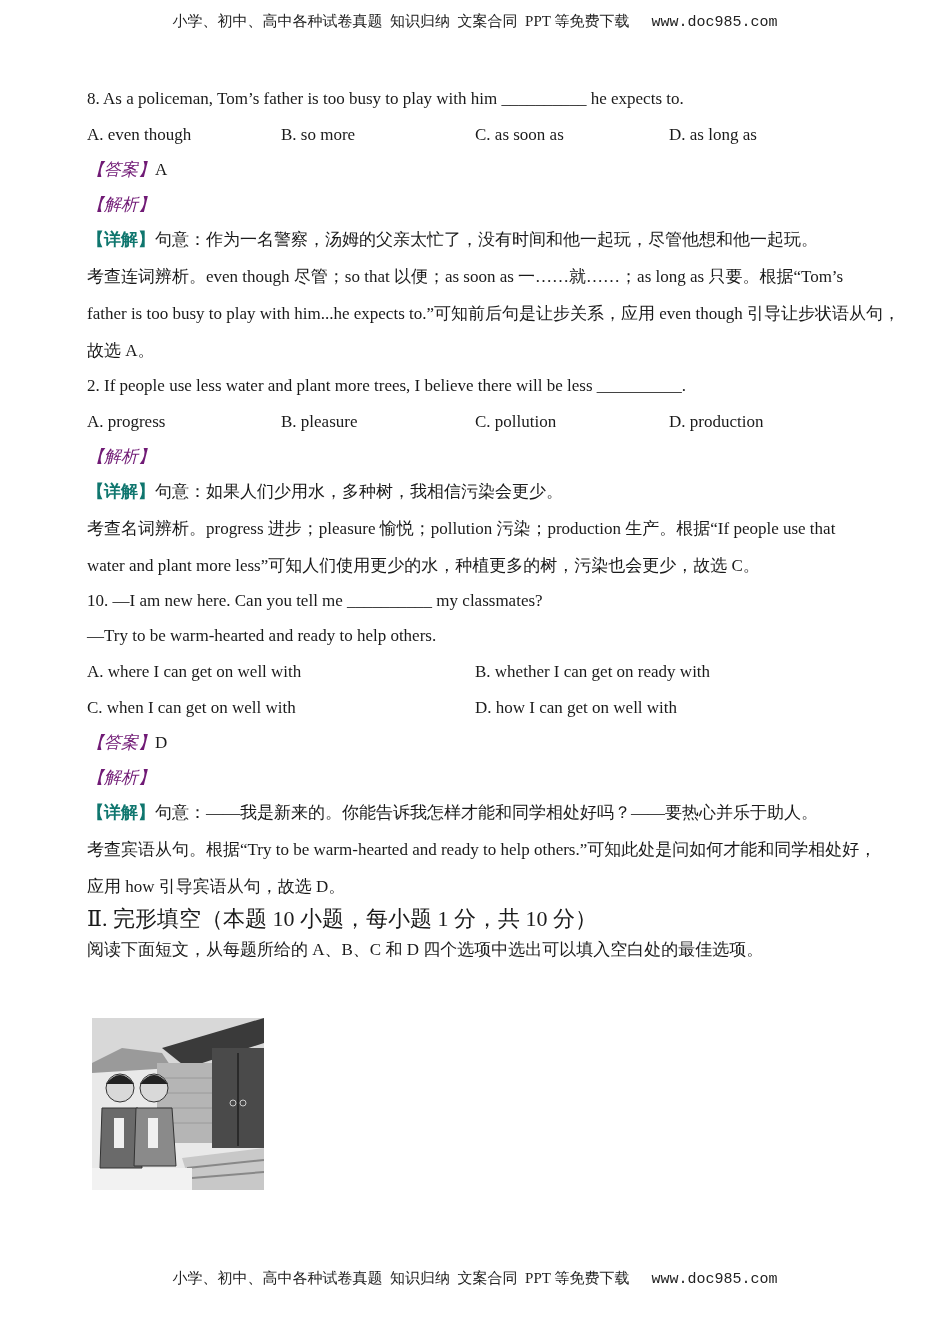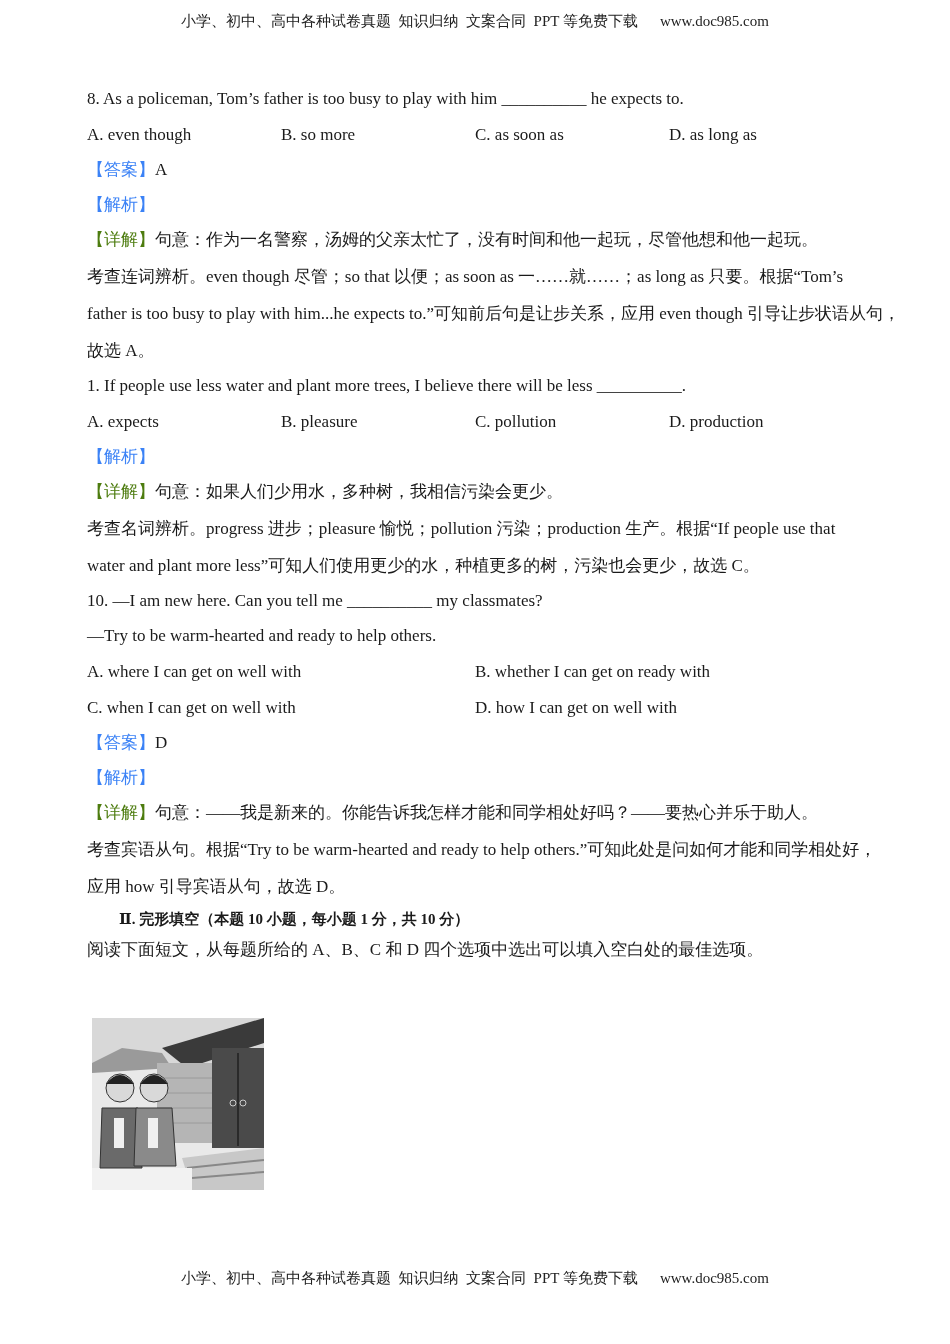--- a/index.html
+++ b/index.html
@@ -7,36 +7,36 @@
     width: 950px; height: 1344px; position: relative; overflow: hidden;
     font-family: "Liberation Serif", "DejaVu Serif", serif;
     color: #1a1a1a;
   }
   .page-header, .page-footer {
     position: absolute; left: 0; width: 950px; text-align: center;
     font-size: 15px; color: #222; white-space: pre;
   }
   .page-header { top: 12px; }
   .page-footer { top: 1269px; }
-  .page-header .url, .page-footer .url { margin-left: 22px; }
+  .page-header .url, .page-footer .url { margin-left: 22px; font-family: Liberation Mono, monospace; }
 
   .content { position: absolute; left: 87px; top: 88px; width: 790px; }
   .line {
     font-size: 17px; line-height: 22px; height: 22px; margin-bottom: 13px;
     white-space: nowrap;
   }
   .para-line { margin-bottom: 15px; }
   .options { display: flex; margin-top: 14px; }
   .opt4 { width: 194px; }
   .opt2 { width: 388px; }
-  .label-blue { color: #3b82f6; }
-  .label-black { color: #4d7c0f; }
+  .label-blue { color: #701a75; font-style: italic; }
+  .label-black { color: #0f766e; font-weight: bold; }
   .section-title {
-    font-size: 15px; font-weight: bold; line-height: 24px; height: 24px;
-    margin-bottom: 8px; margin-top: -4px; margin-left: 32px;
+    font-size: 22px; font-weight: normal; line-height: 24px; height: 24px;
+    margin-bottom: 8px; margin-top: -4px;
   }
   .figure {
     position: absolute; left: 92px; top: 1018px; width: 172px; height: 172px;
     background: #f3f3f3;
   }
   .figure svg { display: block; }
 </style>
 </head>
 <body>
 
@@ -54,23 +54,23 @@
     </div>
     <div class="line"><span class="label-blue">【答案】</span><span>A</span></div>
     <div class="line"><span class="label-blue">【解析】</span></div>
     <div class="line para-line"><span class="label-black">【详解】</span><span>句意：作为一名警察，汤姆的父亲太忙了，没有时间和他一起玩，尽管他想和他一起玩。</span></div>
     <div class="line para-line">考查连词辨析。even though 尽管；so that 以便；as soon as 一……就……；as long as 只要。根据“Tom’s</div>
     <div class="line para-line">father is too busy to play with him...he expects to.”可知前后句是让步关系，应用 even though 引导让步状语从句，</div>
     <div class="line">故选 A。</div>
   </div>
 
   <div>
-    <div class="line">1. If people use less water and plant more trees, I believe there will be less __________.</div>
+    <div class="line">2. If people use less water and plant more trees, I believe there will be less __________.</div>
     <div class="line options">
-      <span class="opt4">A. expects</span>
+      <span class="opt4">A. progress</span>
       <span class="opt4">B. pleasure</span>
       <span class="opt4">C. pollution</span>
       <span class="opt4">D. production</span>
     </div>
     <div class="line"><span class="label-blue">【解析】</span></div>
     <div class="line para-line"><span class="label-black">【详解】</span><span>句意：如果人们少用水，多种树，我相信污染会更少。</span></div>
     <div class="line para-line">考查名词辨析。progress 进步；pleasure 愉悦；pollution 污染；production 生产。根据“If people use that</div>
     <div class="line">water and plant more less”可知人们使用更少的水，种植更多的树，污染也会更少，故选 C。</div>
   </div>
 

